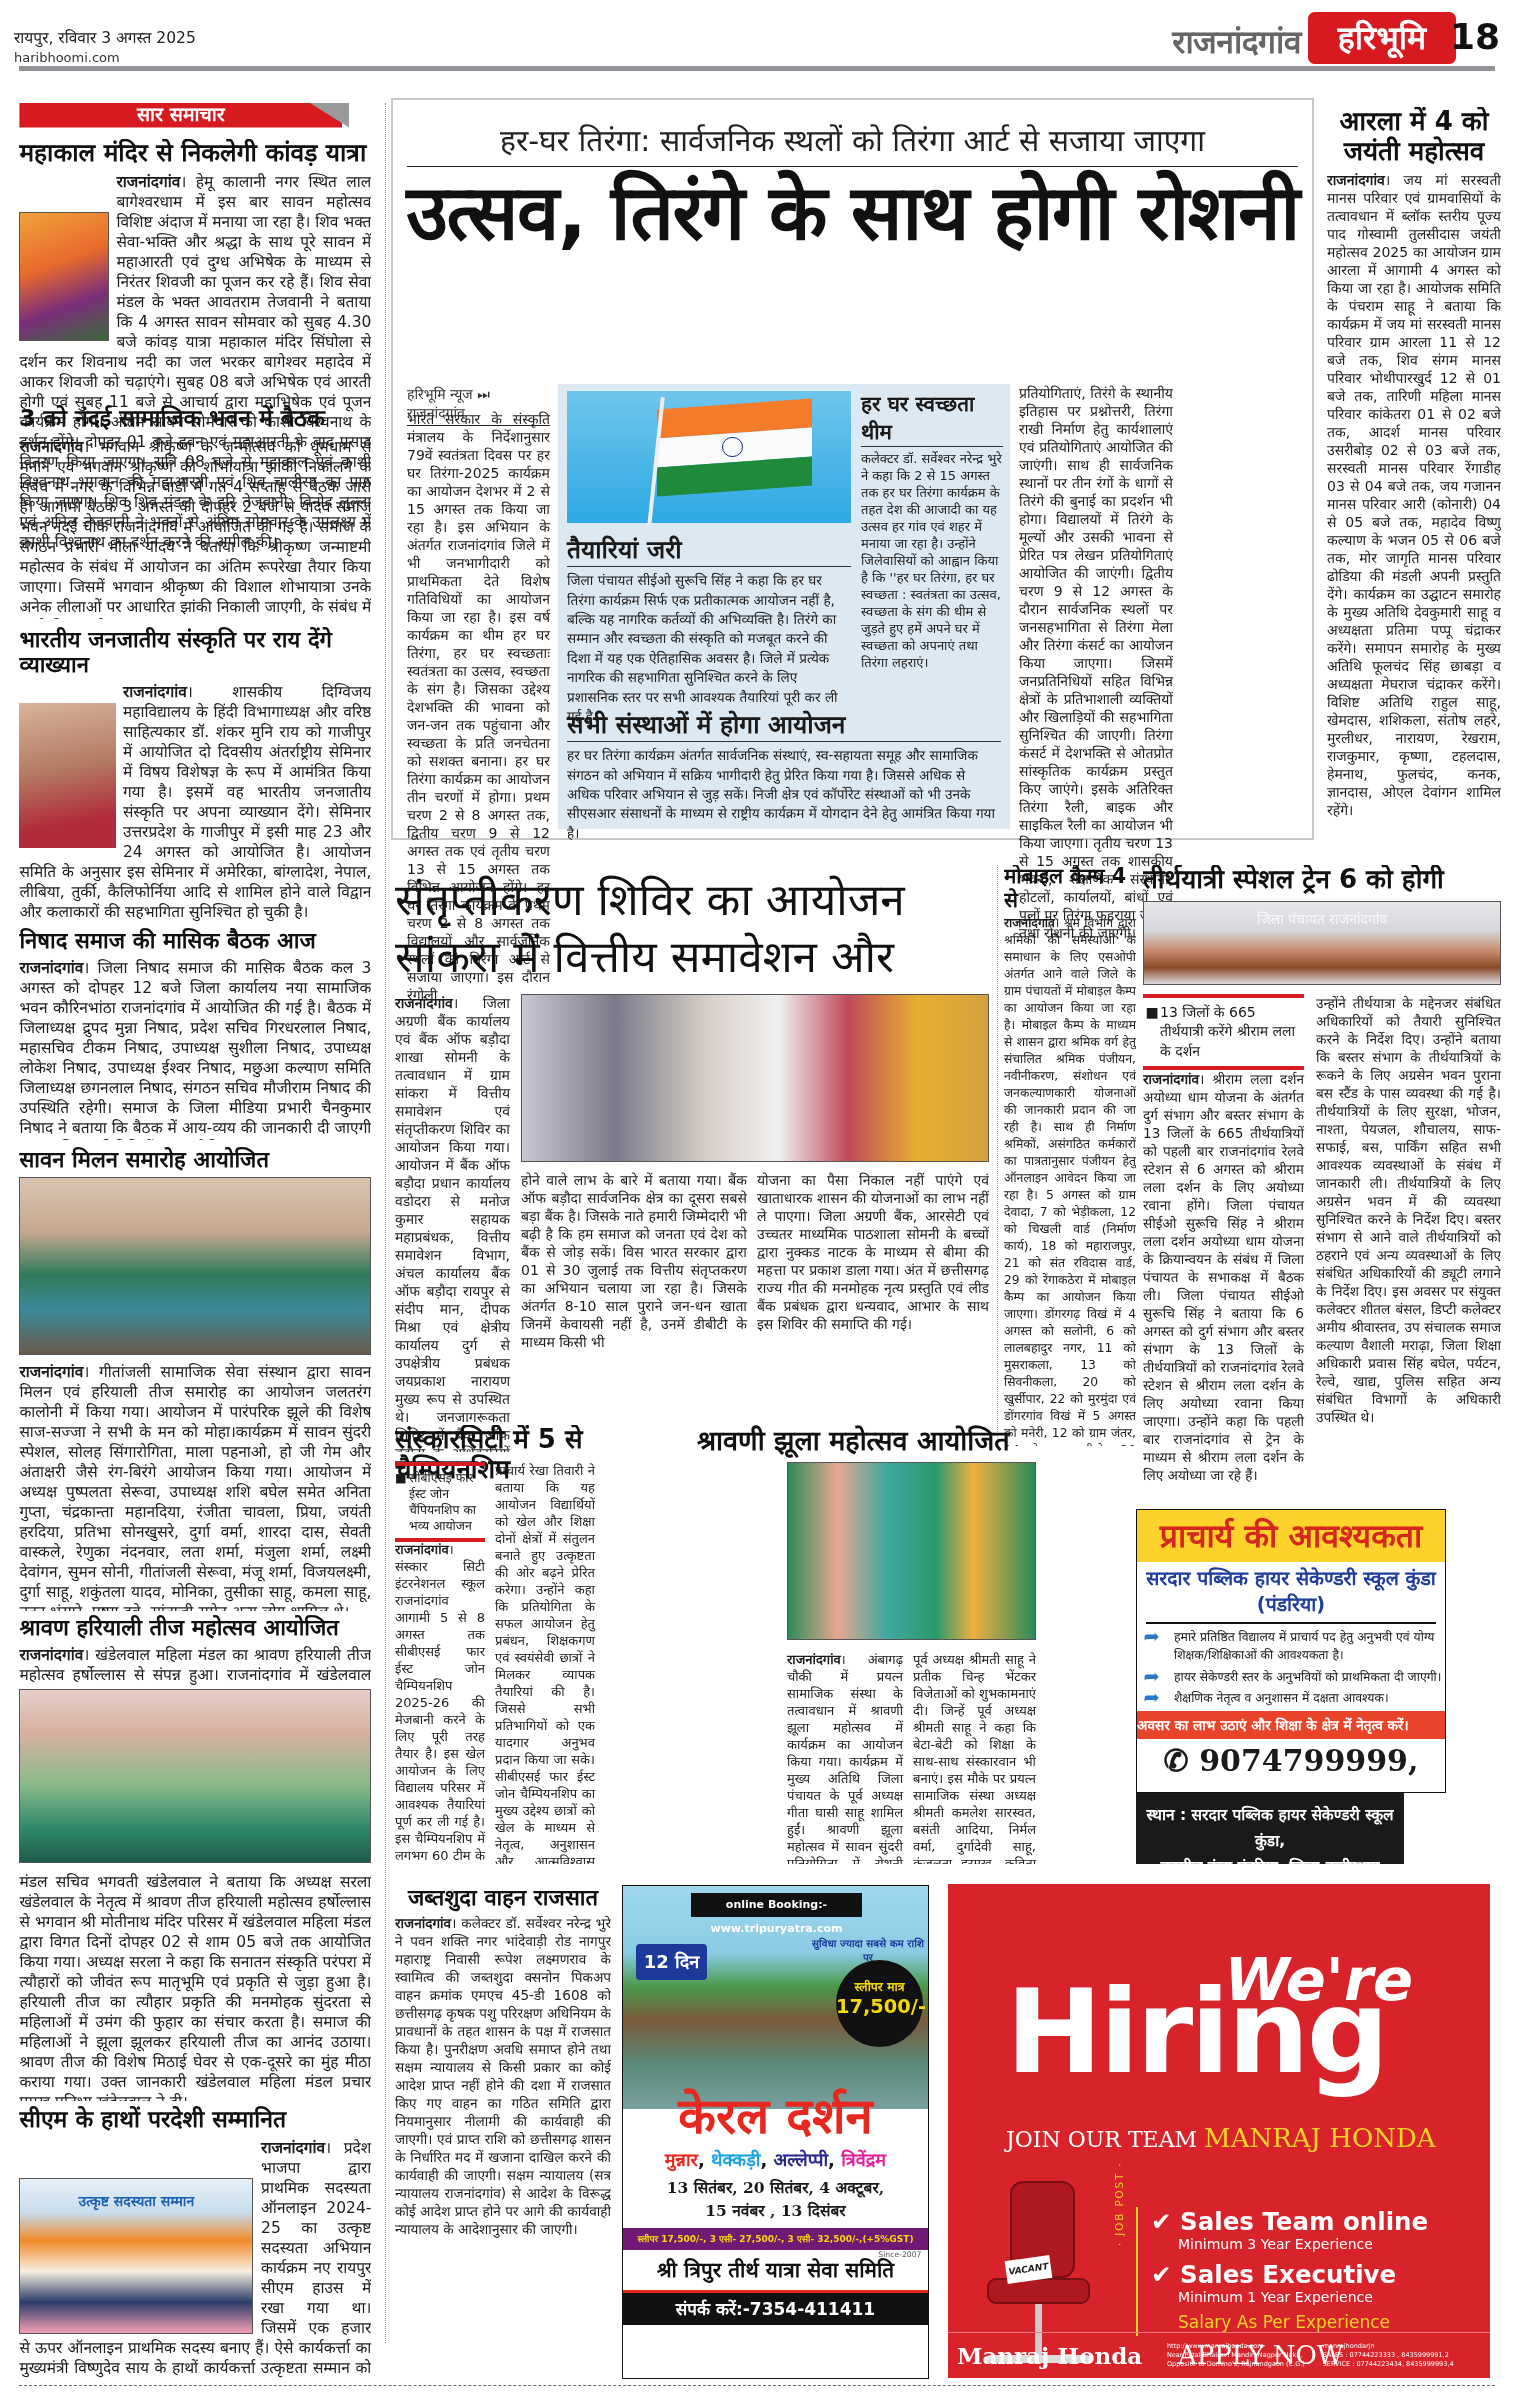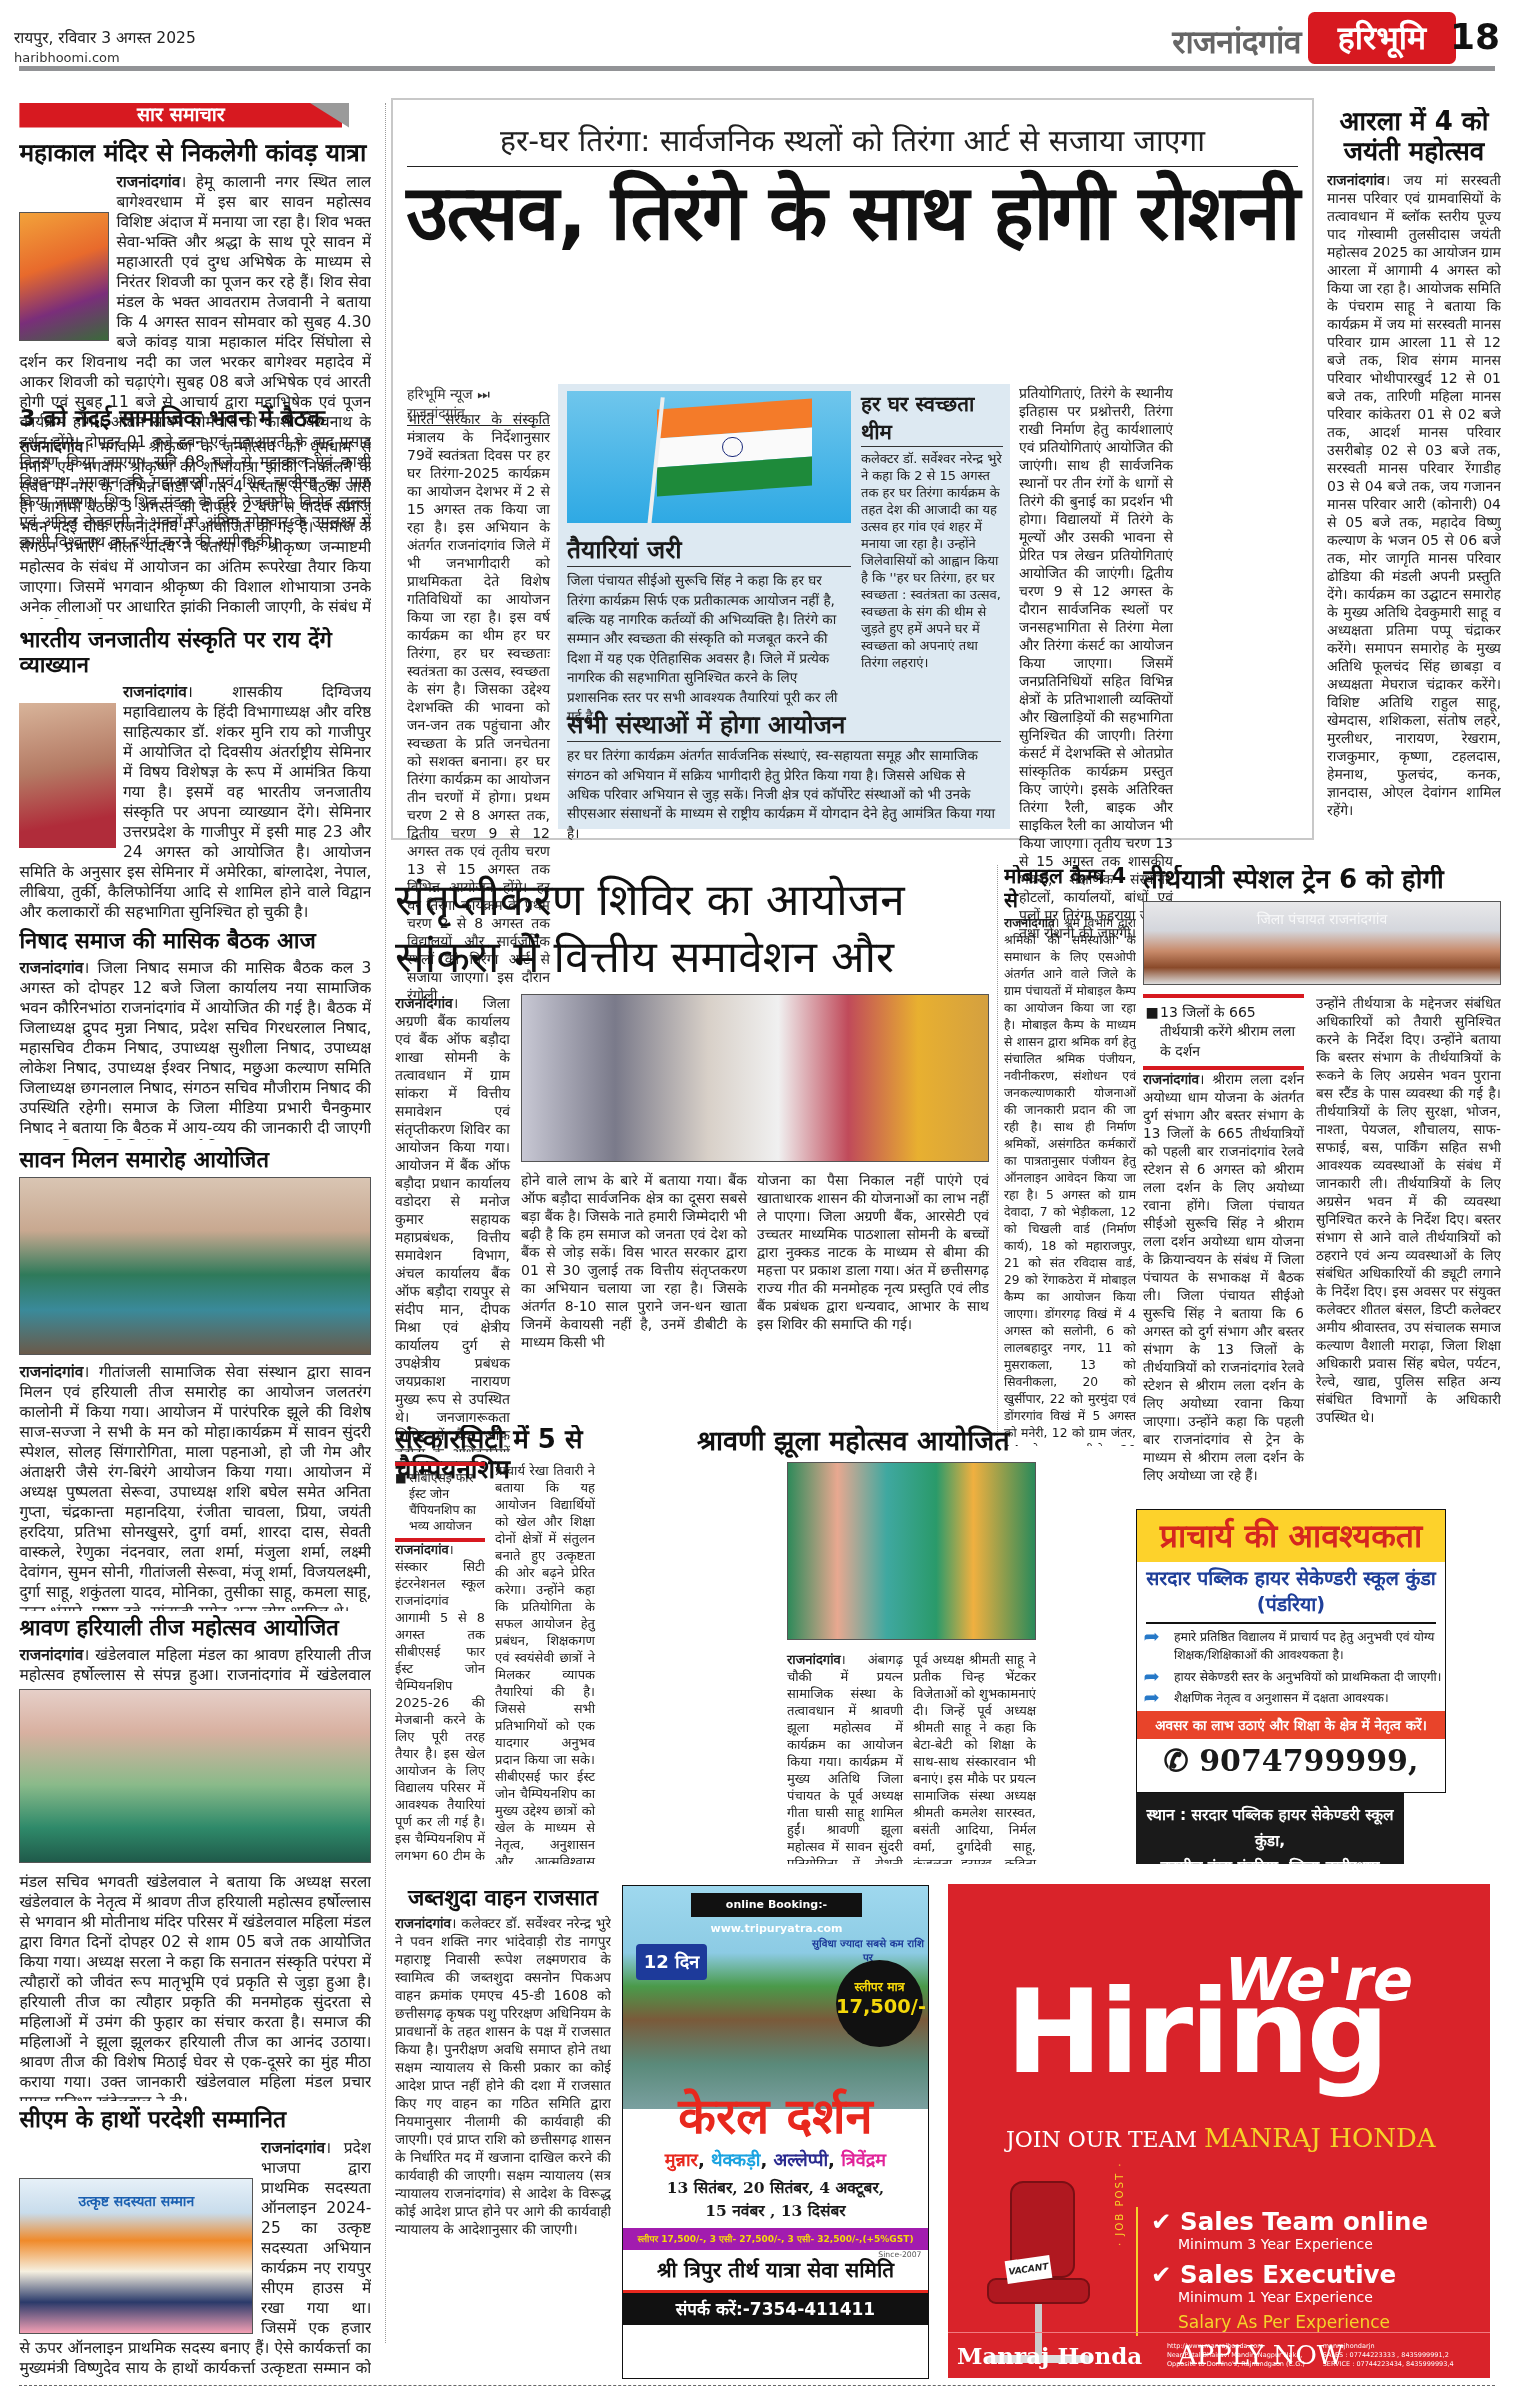--- a/index.html
+++ b/index.html
@@ -29,21 +29,21 @@
 .flag{position:absolute;overflow:hidden;background:linear-gradient(180deg,#6fc6ec,#2ea9e4)}
 .subhd{font-size:24.5px;font-weight:bold;border-bottom:1.9px solid #333;padding-bottom:1.3px}
 .smallbody{font-size:13.6px;line-height:19.4px;color:#222}
 .redline{height:3.9px;background:#d71920}
 .ad-school{left:1136px;top:1509px;width:310px;height:284px;border:1.9px solid #111}
 .ad-school .yl{height:52px;background:#fdd22b;color:#d5261f;font-size:32px;font-weight:bold;text-align:center;line-height:52px}
 .ad-school .nm{color:#1f3f9a;font-size:19.4px;font-weight:bold;text-align:center;line-height:26px;padding-top:3.9px}
 .ad-school .ln{margin:3.9px 9px;border-top:2.6px solid #111}
 .ad-school .pt{font-size:12.3px;line-height:18px;padding-left:37px;position:relative;margin:3.9px 0}
 .ad-school .pt .arr{position:absolute;left:6.5px;top:0;font-size:19.4px;color:#2779c8}
-.ad-school .rb{background:#e8442a;color:#fff;font-size:13.6px;font-weight:bold;text-align:center;line-height:28px;margin-top:3.9px}
+.ad-school .rb{background:#e8442a;color:#fff;font-size:13.6px;font-weight:bold;text-align:left;line-height:28px;margin-top:3.9px}
 .ad-school .ph{font-size:30px;font-weight:bold;text-align:center;line-height:44px;font-family:"DejaVu Serif",serif}
 .ad-school-foot{left:1136px;top:1793px;width:268px;height:71px;background:#1a1a1a;color:#fff;font-size:15.5px;font-weight:bold;text-align:center;line-height:26px;padding-top:9px}
 .ad-honda{left:948px;top:1884px;width:542px;height:494px;background:#d9232a;color:#fff;overflow:hidden}
 .ad-kerala{left:622px;top:1885px;width:307px;height:494px;border:1.9px solid #111;background:#fff;overflow:hidden}
 </style>
 </head>
 <body>
 
 <div class="abs mast">
   <div class="abs date">रायपुर, रविवार 3 अगस्त 2025</div>
@@ -205,21 +205,21 @@
   </div>
   <div style="margin-top:-20.7px;text-align:center;font-size:49px;font-weight:bold;color:#e8281e;line-height:58px;position:relative">केरल दर्शन</div>
   <div style="text-align:center;font-size:18px;font-weight:bold;line-height:27px">
     <span style="color:#e8281e">मुन्नार</span>,
     <span style="color:#1aa3e0">थेक्कड़ी</span>,
     <span style="color:#2b2b8f">अल्लेप्पी</span>,
     <span style="color:#e1249a">त्रिवेंद्रम</span>
   </div>
   <div style="text-align:center;font-size:15.5px;font-weight:bold;line-height:23px;margin-top:2.6px;font-family:'DejaVu Serif',serif">13 सितंबर, 20 सितंबर, 4 अक्टूबर,</div>
   <div style="text-align:center;font-size:15.5px;font-weight:bold;line-height:23px;font-family:'DejaVu Serif',serif">15 नवंबर , 13 दिसंबर</div>
-  <div style="background:#a21caf;color:#f5d80a;font-size:9px;font-weight:bold;line-height:22px;text-align:center;margin-top:6.5px">स्लीपर 17,500/-, 3 एसी- 27,500/-, 3 एसी- 32,500/-,(+5%GST)</div>
+  <div style="background:#701a75;color:#f5d80a;font-size:9px;font-weight:bold;line-height:22px;text-align:center;margin-top:6.5px">स्लीपर 17,500/-, 3 एसी- 27,500/-, 3 एसी- 32,500/-,(+5%GST)</div>
   <div style="position:relative;height:40px">
     <div style="position:absolute;right:6.5px;top:0;font-size:7.7px;color:#555">Since-2007</div>
     <div style="text-align:center;font-size:20.7px;font-weight:bold;line-height:40px;color:#111">श्री त्रिपुर तीर्थ यात्रा सेवा समिति</div>
   </div>
   <div style="background:#111;color:#fff;font-size:17px;font-weight:bold;text-align:center;line-height:32px;border-top:3.9px solid #e8281e">संपर्क करें:-7354-411411</div>
 </div>
 
 <div class="abs ad-school">
   <div class="yl">प्राचार्य की आवश्यकता</div>
   <div class="nm">सरदार पब्लिक हायर सेकेण्डरी स्कूल कुंडा</div>

